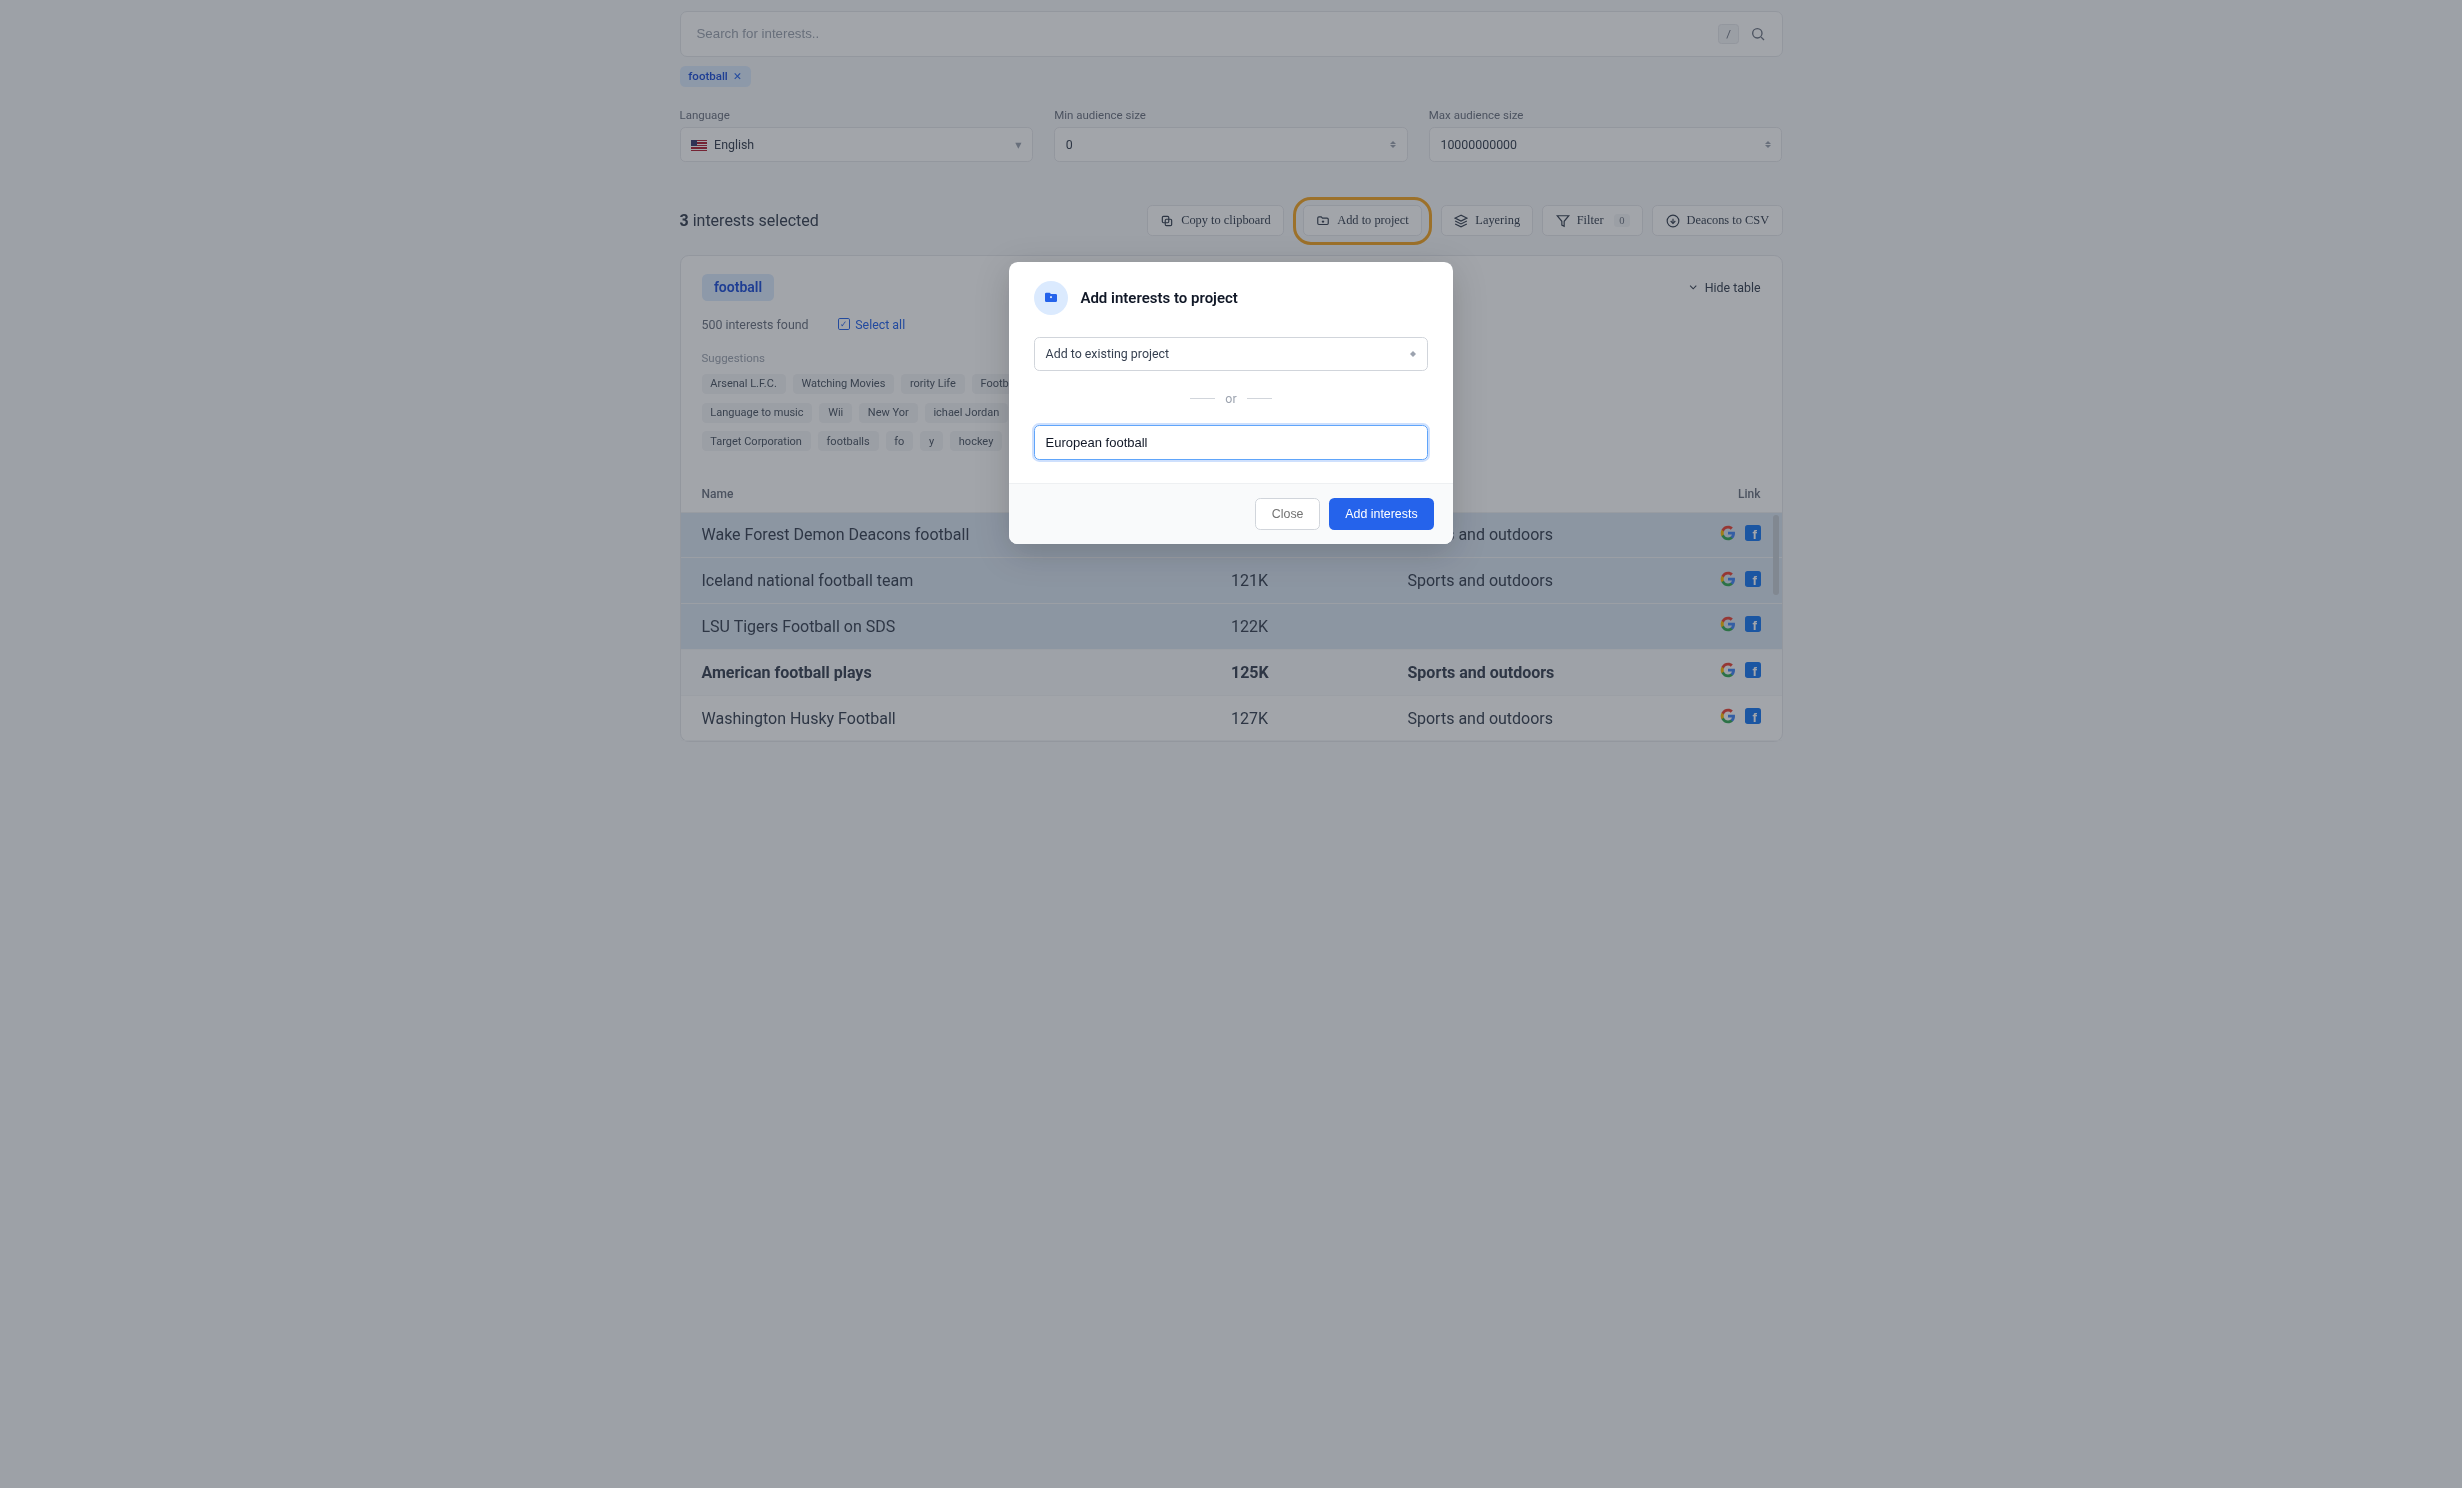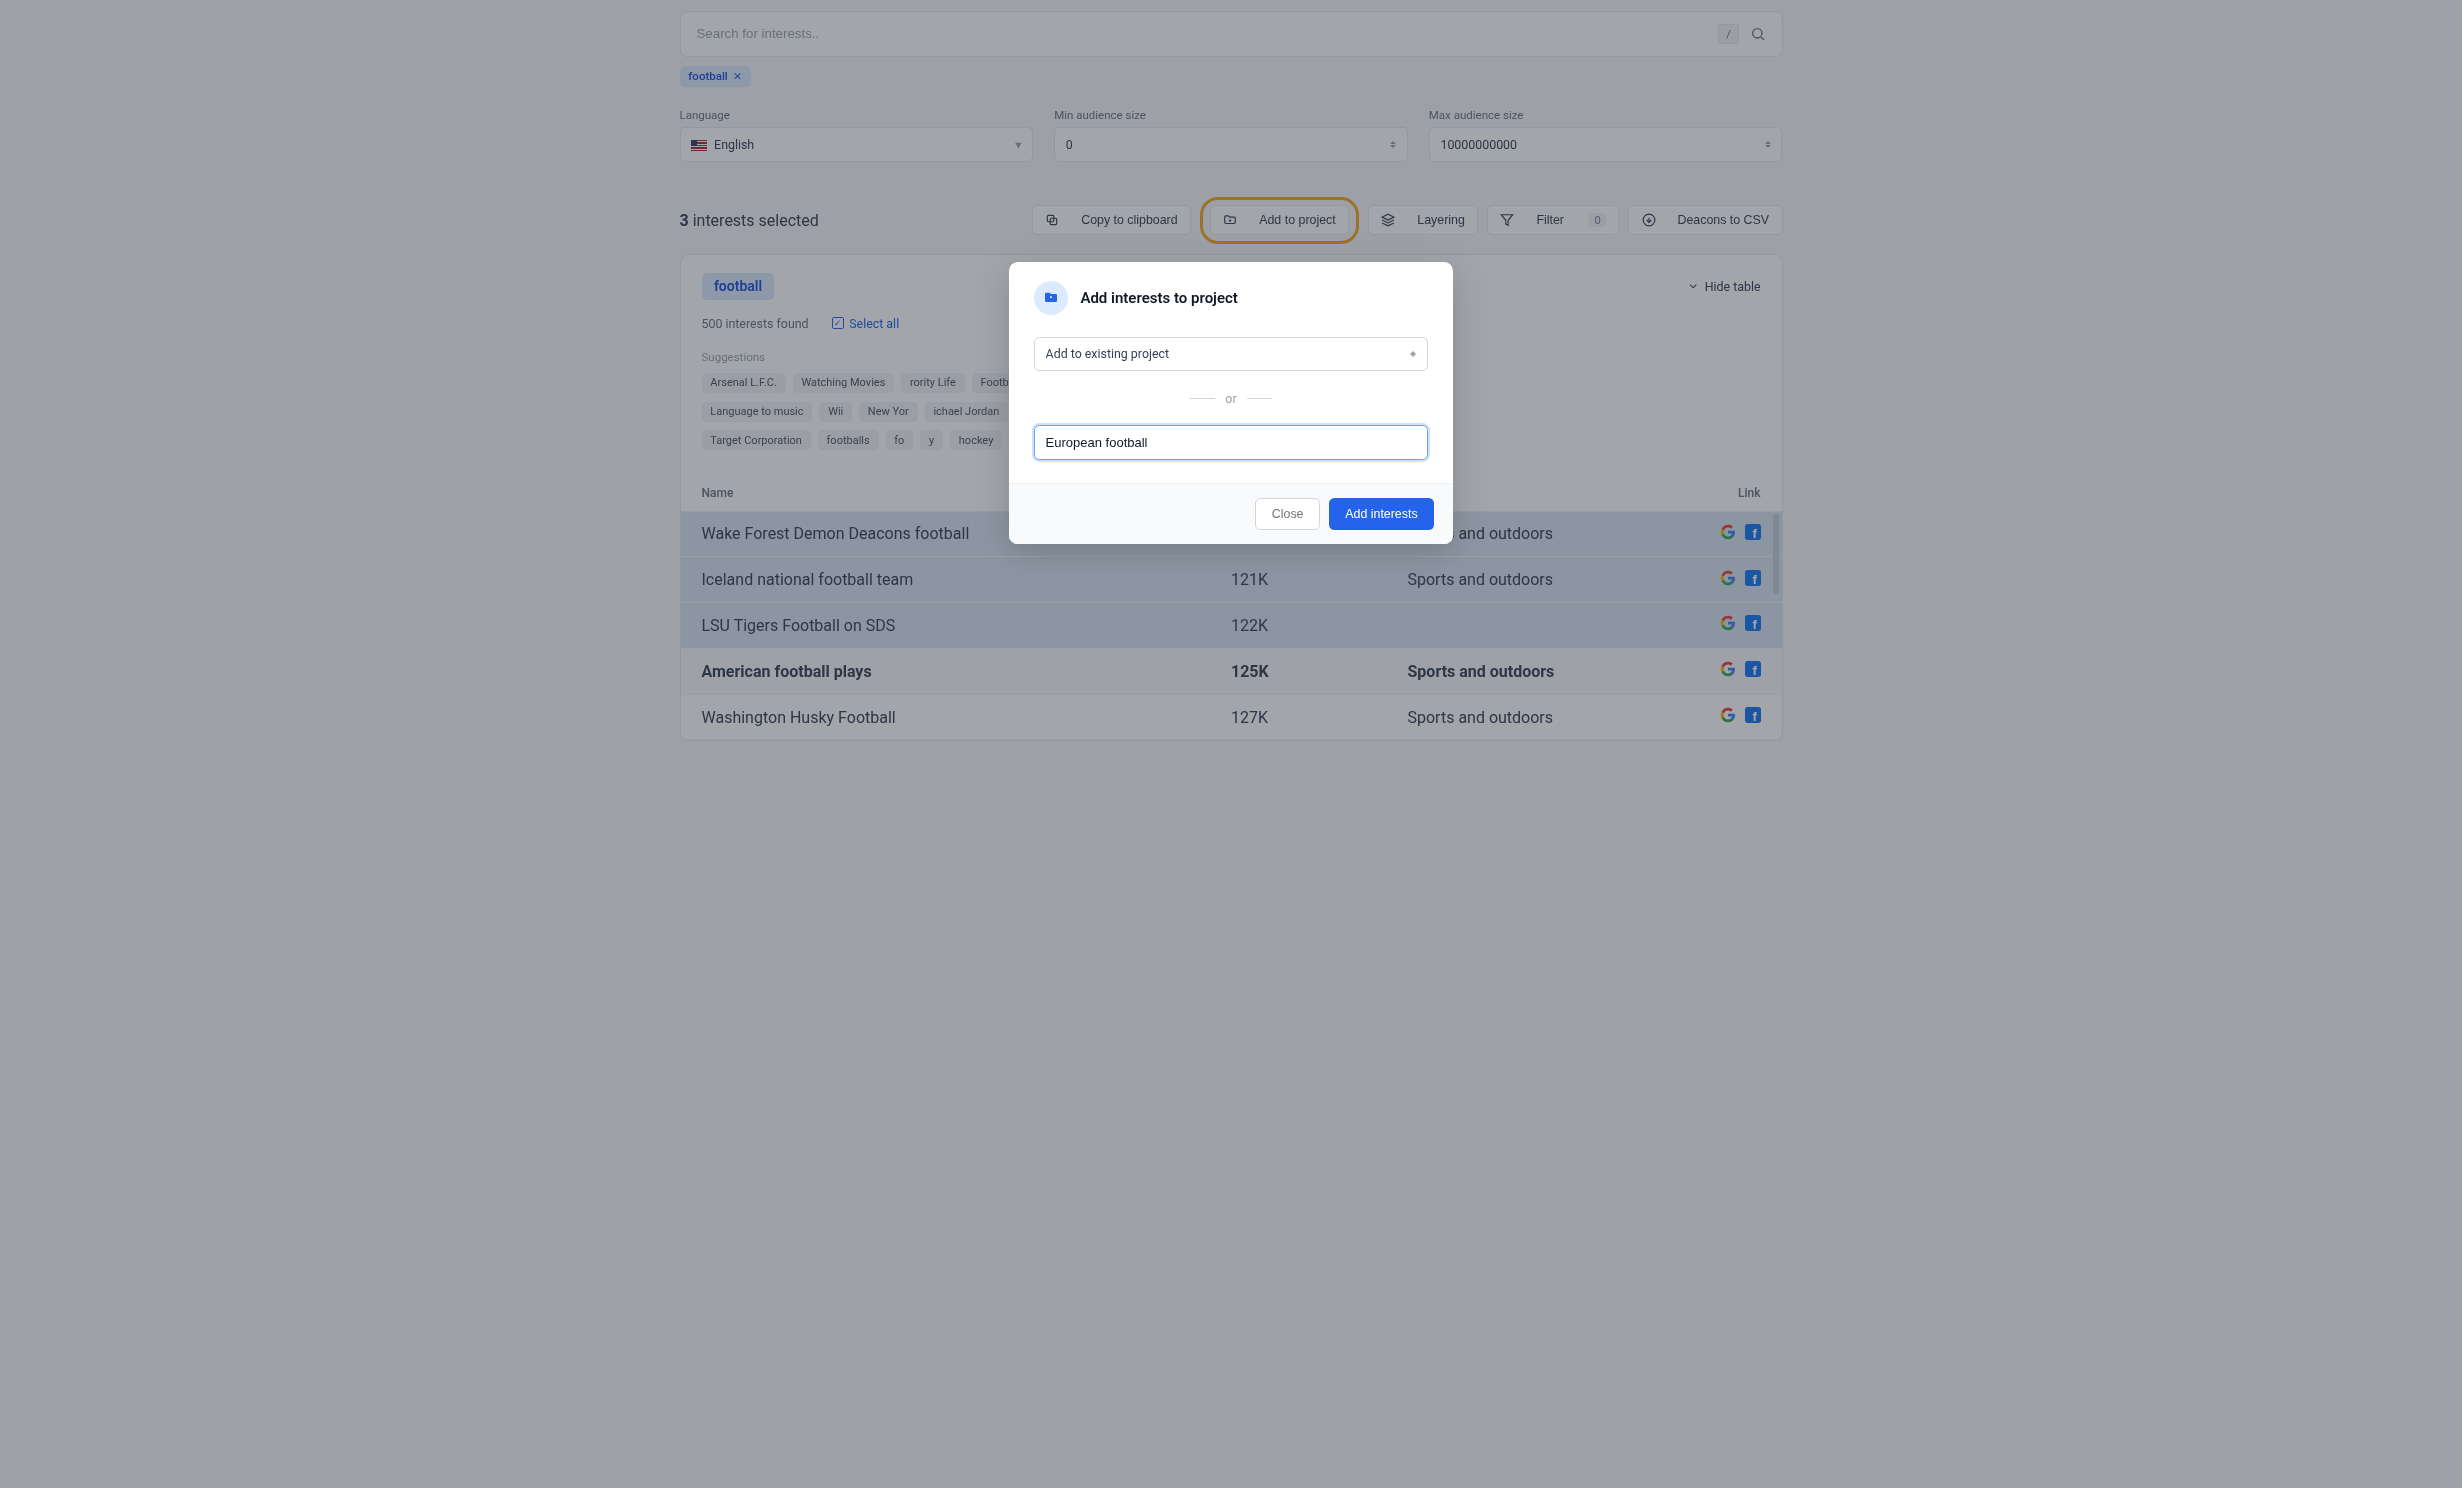--- a/index.html
+++ b/index.html
@@ -26,31 +26,31 @@
 .flag::after { content: ""; position: absolute; top: 0; left: 0; width: 40%; height: 53.8%; background: #3c3b6e; }
 .stepper { display: flex; flex-direction: column; gap: 0.9px; }
 .stepper span { width: 0; height: 0; border-left: 3.5px solid transparent; border-right: 3.5px solid transparent; }
 .stepper .up { border-bottom: 3.5px solid #9ca3af; }
 .stepper .dn { border-top: 3.5px solid #9ca3af; }
 
 .actions-row { display: flex; align-items: center; justify-content: space-between; margin-top: 35px; margin-bottom: 10.6px; }
 .selected-count { font-size: 16px; color: #374151; }
 .selected-count b { font-weight: 700; }
 .actions-btns { display: flex; gap: 8.8px; align-items: center; }
-.btn { background: #fff; border: 0.9px solid #e5e7eb; border-radius: 5.3px; padding: 7px 12.4px; display: inline-flex; align-items: center; gap: 22px; font-size: 12.4px; color: #374151; cursor: pointer; }
+.btn { background: #fff; border: 0.9px solid #e5e7eb; border-radius: 5.3px; padding: 7px 12.4px; display: inline-flex; align-items: center; gap: 7px; font-size: 12.4px; color: #374151; cursor: pointer; font-family: Liberation Serif, serif; }
 .btn svg { width: 14px; height: 14px; }
 .highlight-ring { border: 3.5px solid #f5a623; border-radius: 18px; padding: 5.3px 7px; display: inline-flex; }
 .badge-count { background: #f3f4f6; border-radius: 3.5px; padding: 0.9px 5.3px; font-size: 10.6px; color: #6b7280; margin-left: 3.5px; }
 
 .card { background: #fff; border: 0.9px solid #e5e7eb; border-radius: 8.8px; padding: 17.7px 0 0 0; }
 .card-inner { padding: 0 21px; }
 .card-head { display: flex; justify-content: space-between; align-items: center; }
 .card-title-chip { background: #dbeafe; color: #1d4ed8; padding: 5.3px 12.4px; border-radius: 5.3px; font-size: 14px; font-weight: 600; display: inline-block; }
 .hide-table { display: flex; align-items: center; gap: 5.3px; color: #374151; cursor: pointer; font-size: 12.4px; }
-.found-row { display: flex; align-items: center; gap: 23px; margin-top: 16px; color: #6b7280; font-size: 12.4px; }
+.found-row { display: flex; align-items: center; gap: 29px; margin-top: 16px; color: #6b7280; font-size: 12.4px; }
 .select-all { color: #2563eb; display: flex; align-items: center; gap: 5.3px; cursor: pointer; }
 .checkbox-filled { width: 12.4px; height: 12.4px; border: 1.3px solid #2563eb; border-radius: 1.8px; display: inline-flex; align-items: center; justify-content: center; }
 .checkbox-filled::after { content: "✓"; font-size: 8.8px; color: #2563eb; line-height: 1; }
 .suggestions-label { margin-top: 19.4px; color: #9ca3af; font-size: 11.5px; }
 .suggestion-tags { margin-top: 8.8px; display: flex; flex-wrap: wrap; gap: 7px; }
 .sugg-tag { background: #f3f4f6; color: #4b5563; padding: 3.5px 8.8px; border-radius: 4.4px; font-size: 11px; cursor: pointer; }
 
 .table { margin-top: 25px; }
 .thead { display: grid; grid-template-columns: 3fr 1fr 1.5fr 0.5fr; padding: 10.6px 21px; color: #6b7280; font-size: 12px; font-weight: 500; border-bottom: 0.9px solid #eef0f2; }
 .th { display: flex; align-items: center; gap: 5.3px; }

